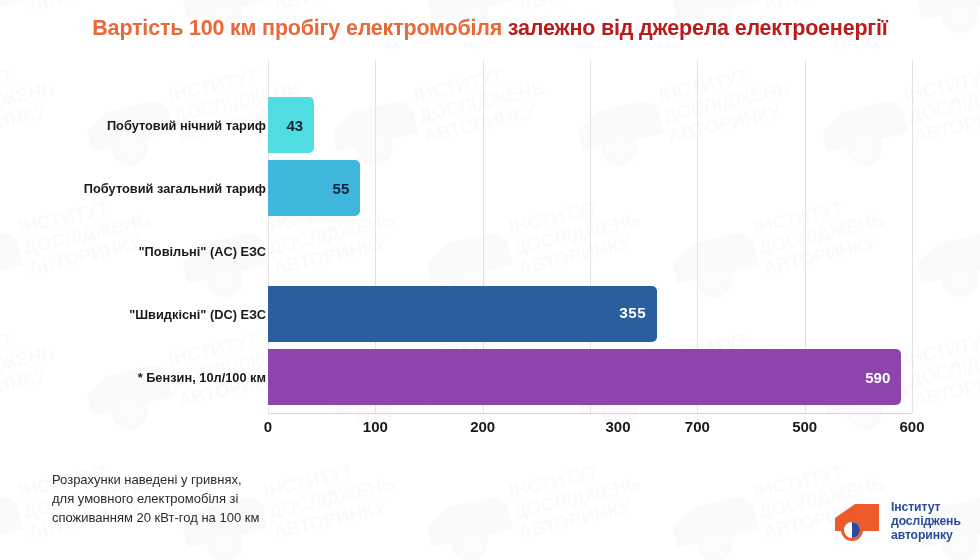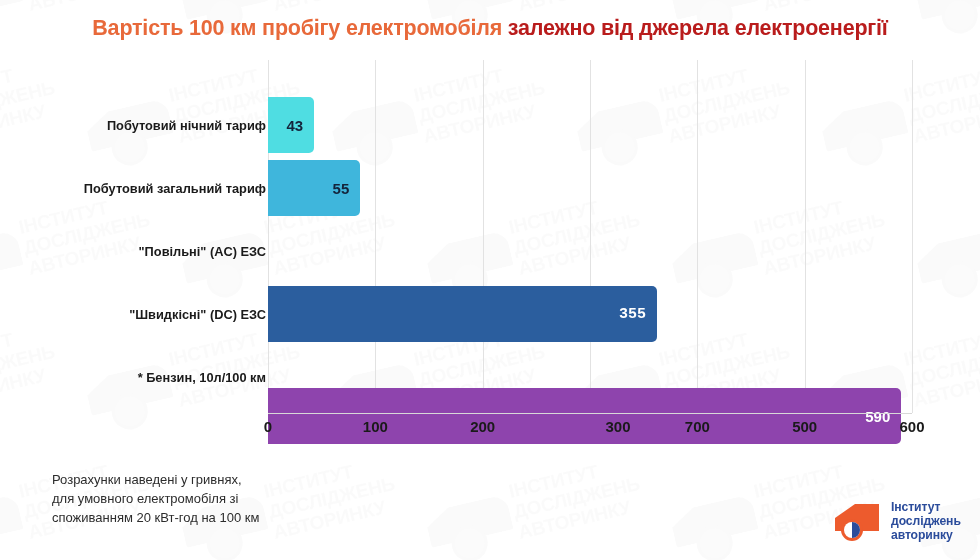--- a/index.html
+++ b/index.html
@@ -406,21 +406,21 @@
         <div class="cat-label">"Повільні" (AC) ЕЗС</div>
       </div>
       <div class="bar-row" style="top: 286px; height: 56px;">
         <div class="cat-label">"Швидкісні" (DC) ЕЗС</div>
         <div class="bar" style="width: 389px; background: rgb(43, 94, 158); font-family: Liberation Mono, monospace;">
           <span class="bar-value val-light">355</span>
         </div>
       </div>
       <div class="bar-row" style="top: 349px; height: 56px;">
         <div class="cat-label">* Бензин, 10л/100 км</div>
-        <div class="bar" style="width: 633.267px; background: rgb(142, 68, 173); margin-top: 39px;">
+        <div class="bar" style="width: 633.267px; background: rgb(142, 68, 173);">
           <span class="bar-value val-light">590</span>
         </div>
       </div>
       <div id="x-axis-line"></div>
       <div class="x-tick" style="left: 268px;">0</div>
       <div class="x-tick" style="left: 375.333px;">100</div>
       <div class="x-tick" style="left: 482.667px;">200</div>
       <div class="x-tick" style="left: 618px;">300</div>
       <div class="x-tick" style="left: 697.333px;">700</div>
       <div class="x-tick" style="left: 804.667px;">500</div>

